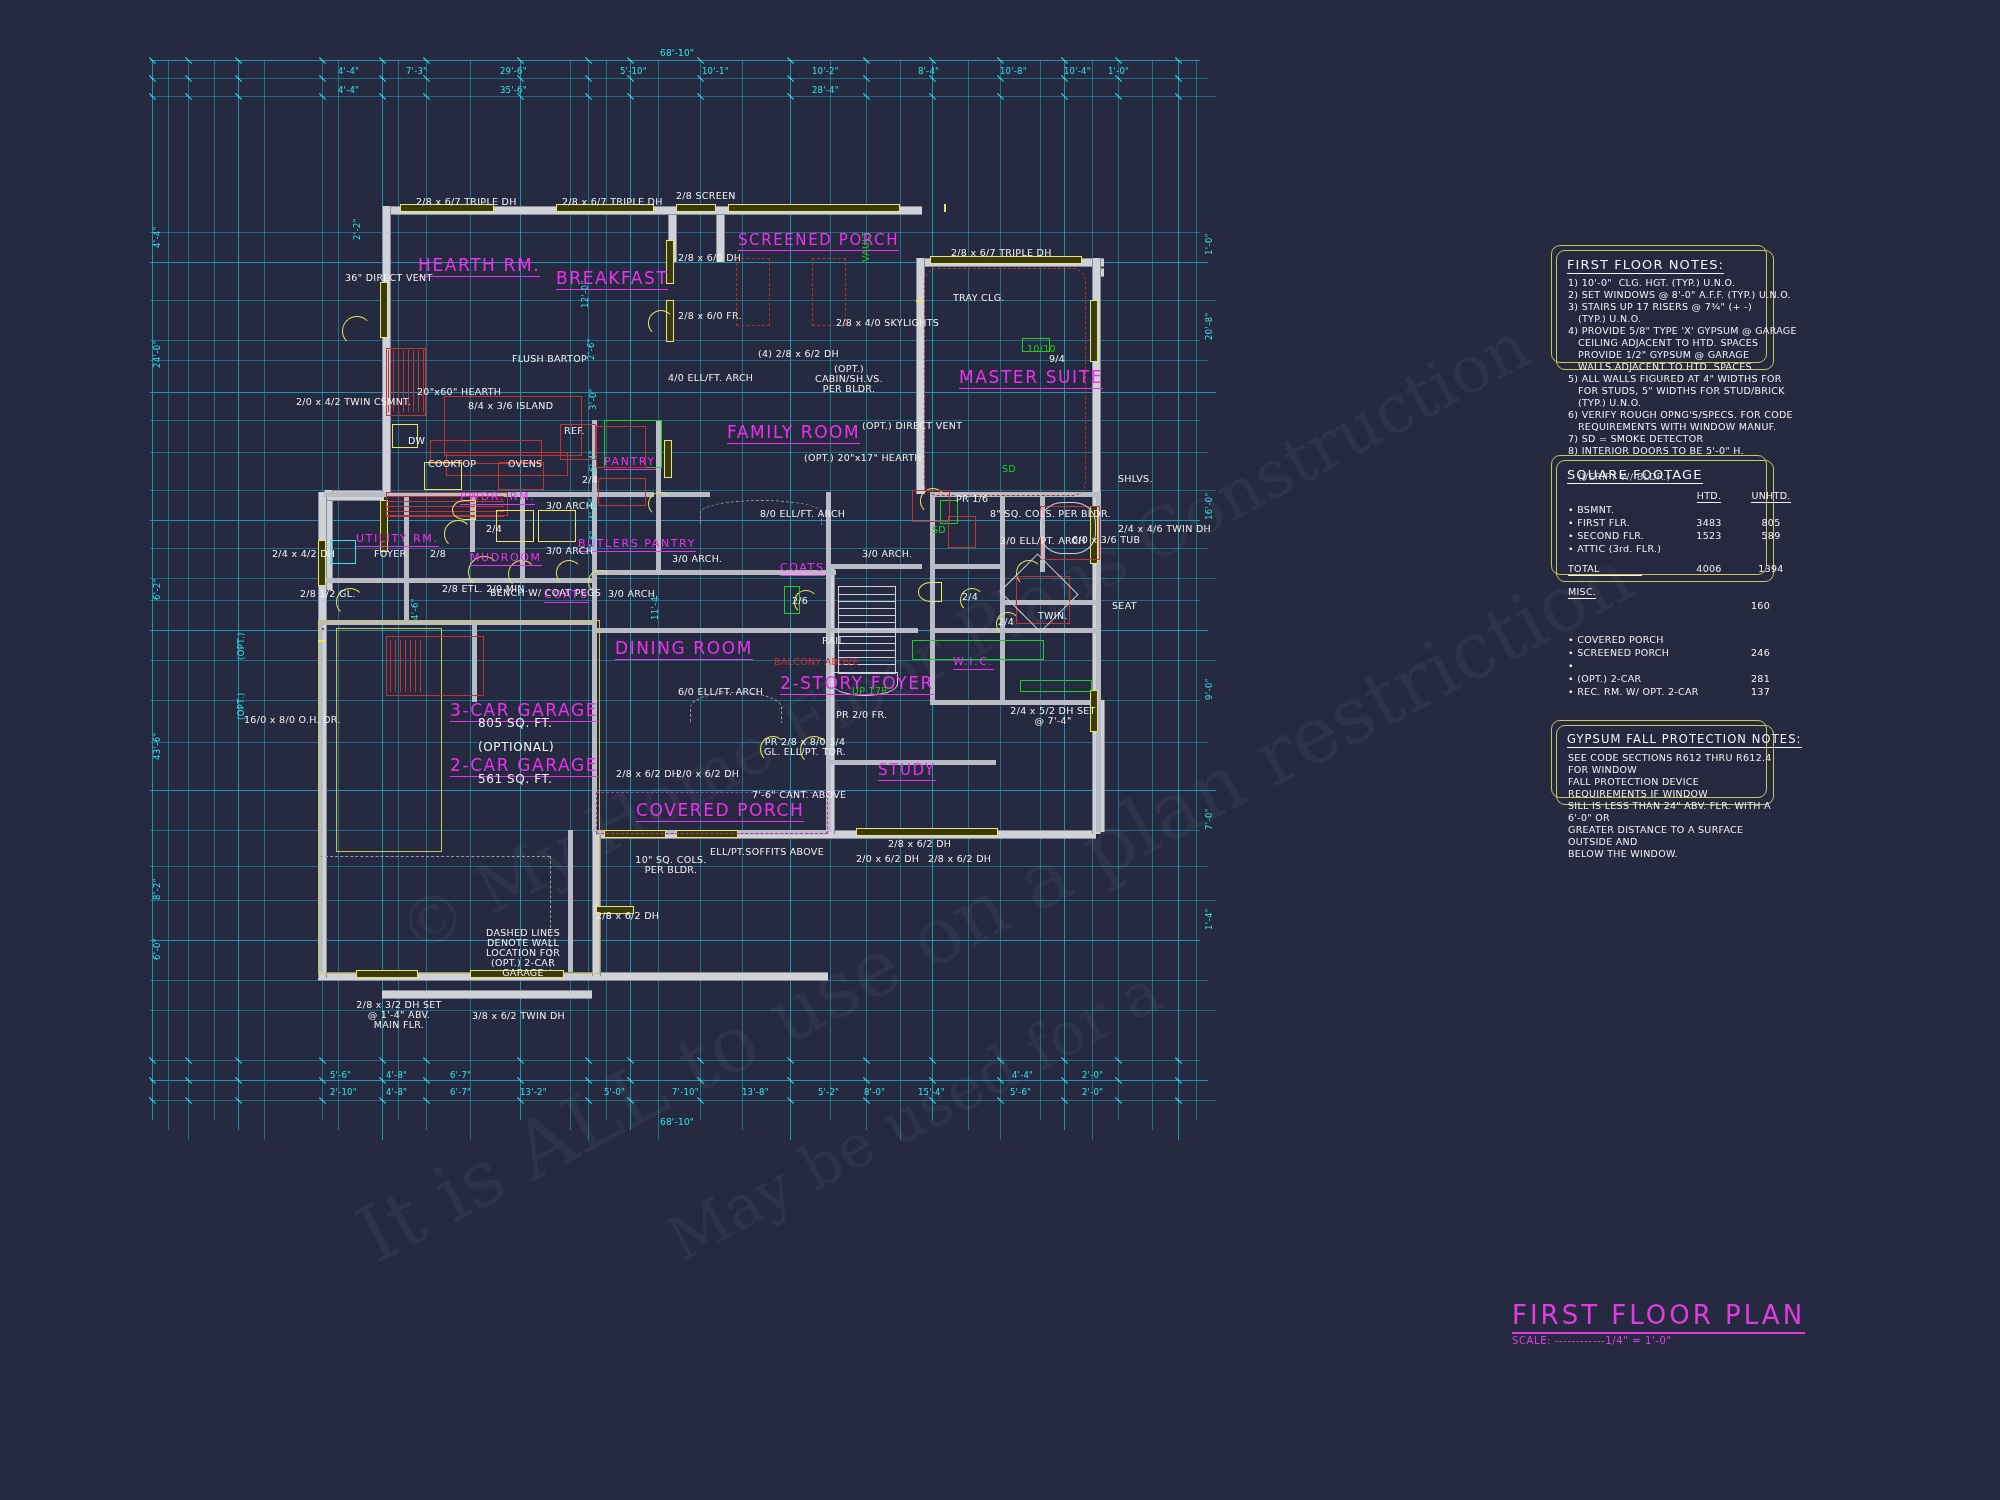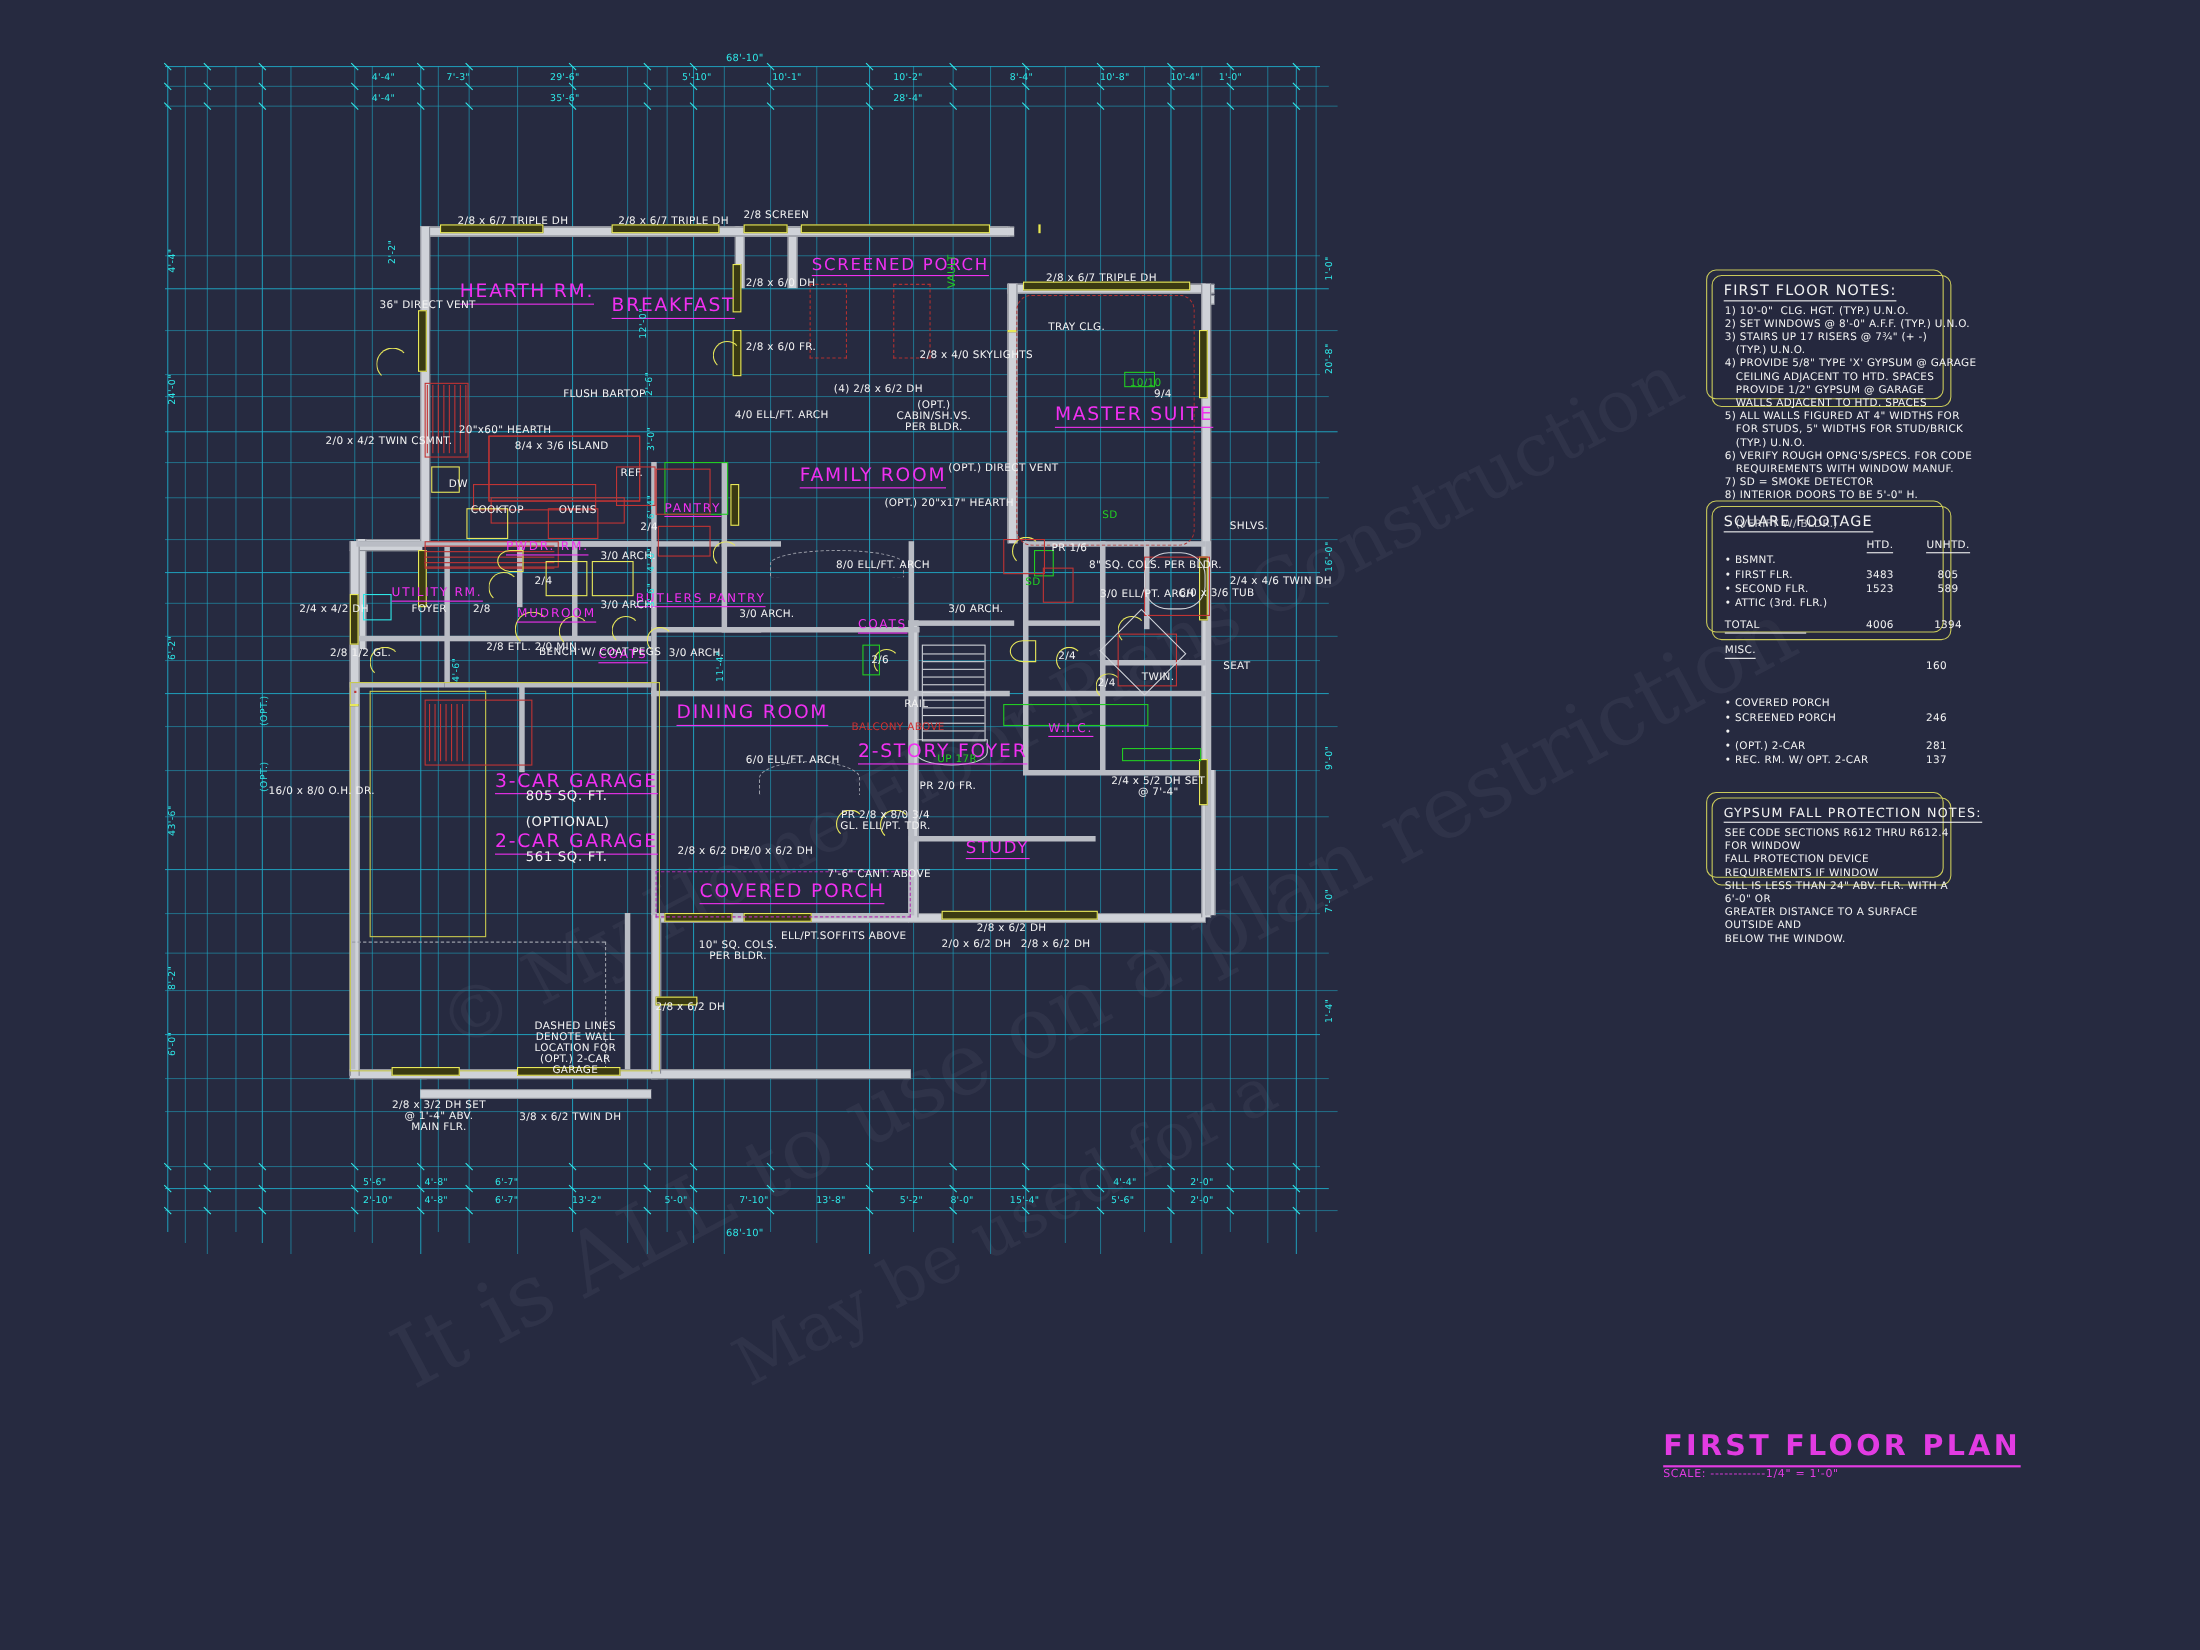--- a/index.html
+++ b/index.html
@@ -682,16 +682,16 @@
     <div class="t ptitle" style="left:10px;top:6px;font-size:11.5px;">GYPSUM FALL PROTECTION NOTES:</div>
     <div id="wfp" class="note" style="position:absolute;left:11px;top:26px;">
         <div>SEE CODE SECTIONS R612 THRU R612.4 FOR WINDOW</div>
         <div>FALL PROTECTION DEVICE REQUIREMENTS IF WINDOW</div>
         <div>SILL IS LESS THAN 24" ABV. FLR. WITH A 6'-0" OR</div>
         <div>GREATER DISTANCE TO A SURFACE OUTSIDE AND</div>
         <div>BELOW THE WINDOW.</div>
       </div>
   </div>
 
-  <div class="t bigtitle" style="left:1512px;top:1300px;font-weight:bold;">FIRST FLOOR PLAN</div>
+  <div class="t bigtitle" style="left:1512px;top:1300px;">FIRST FLOOR PLAN</div>
   <div class="t scaletxt" style="left:1512px;top:1335px;">SCALE: ------------1/4" = 1'-0"</div>
 
 </div>
 
 </body></html>

